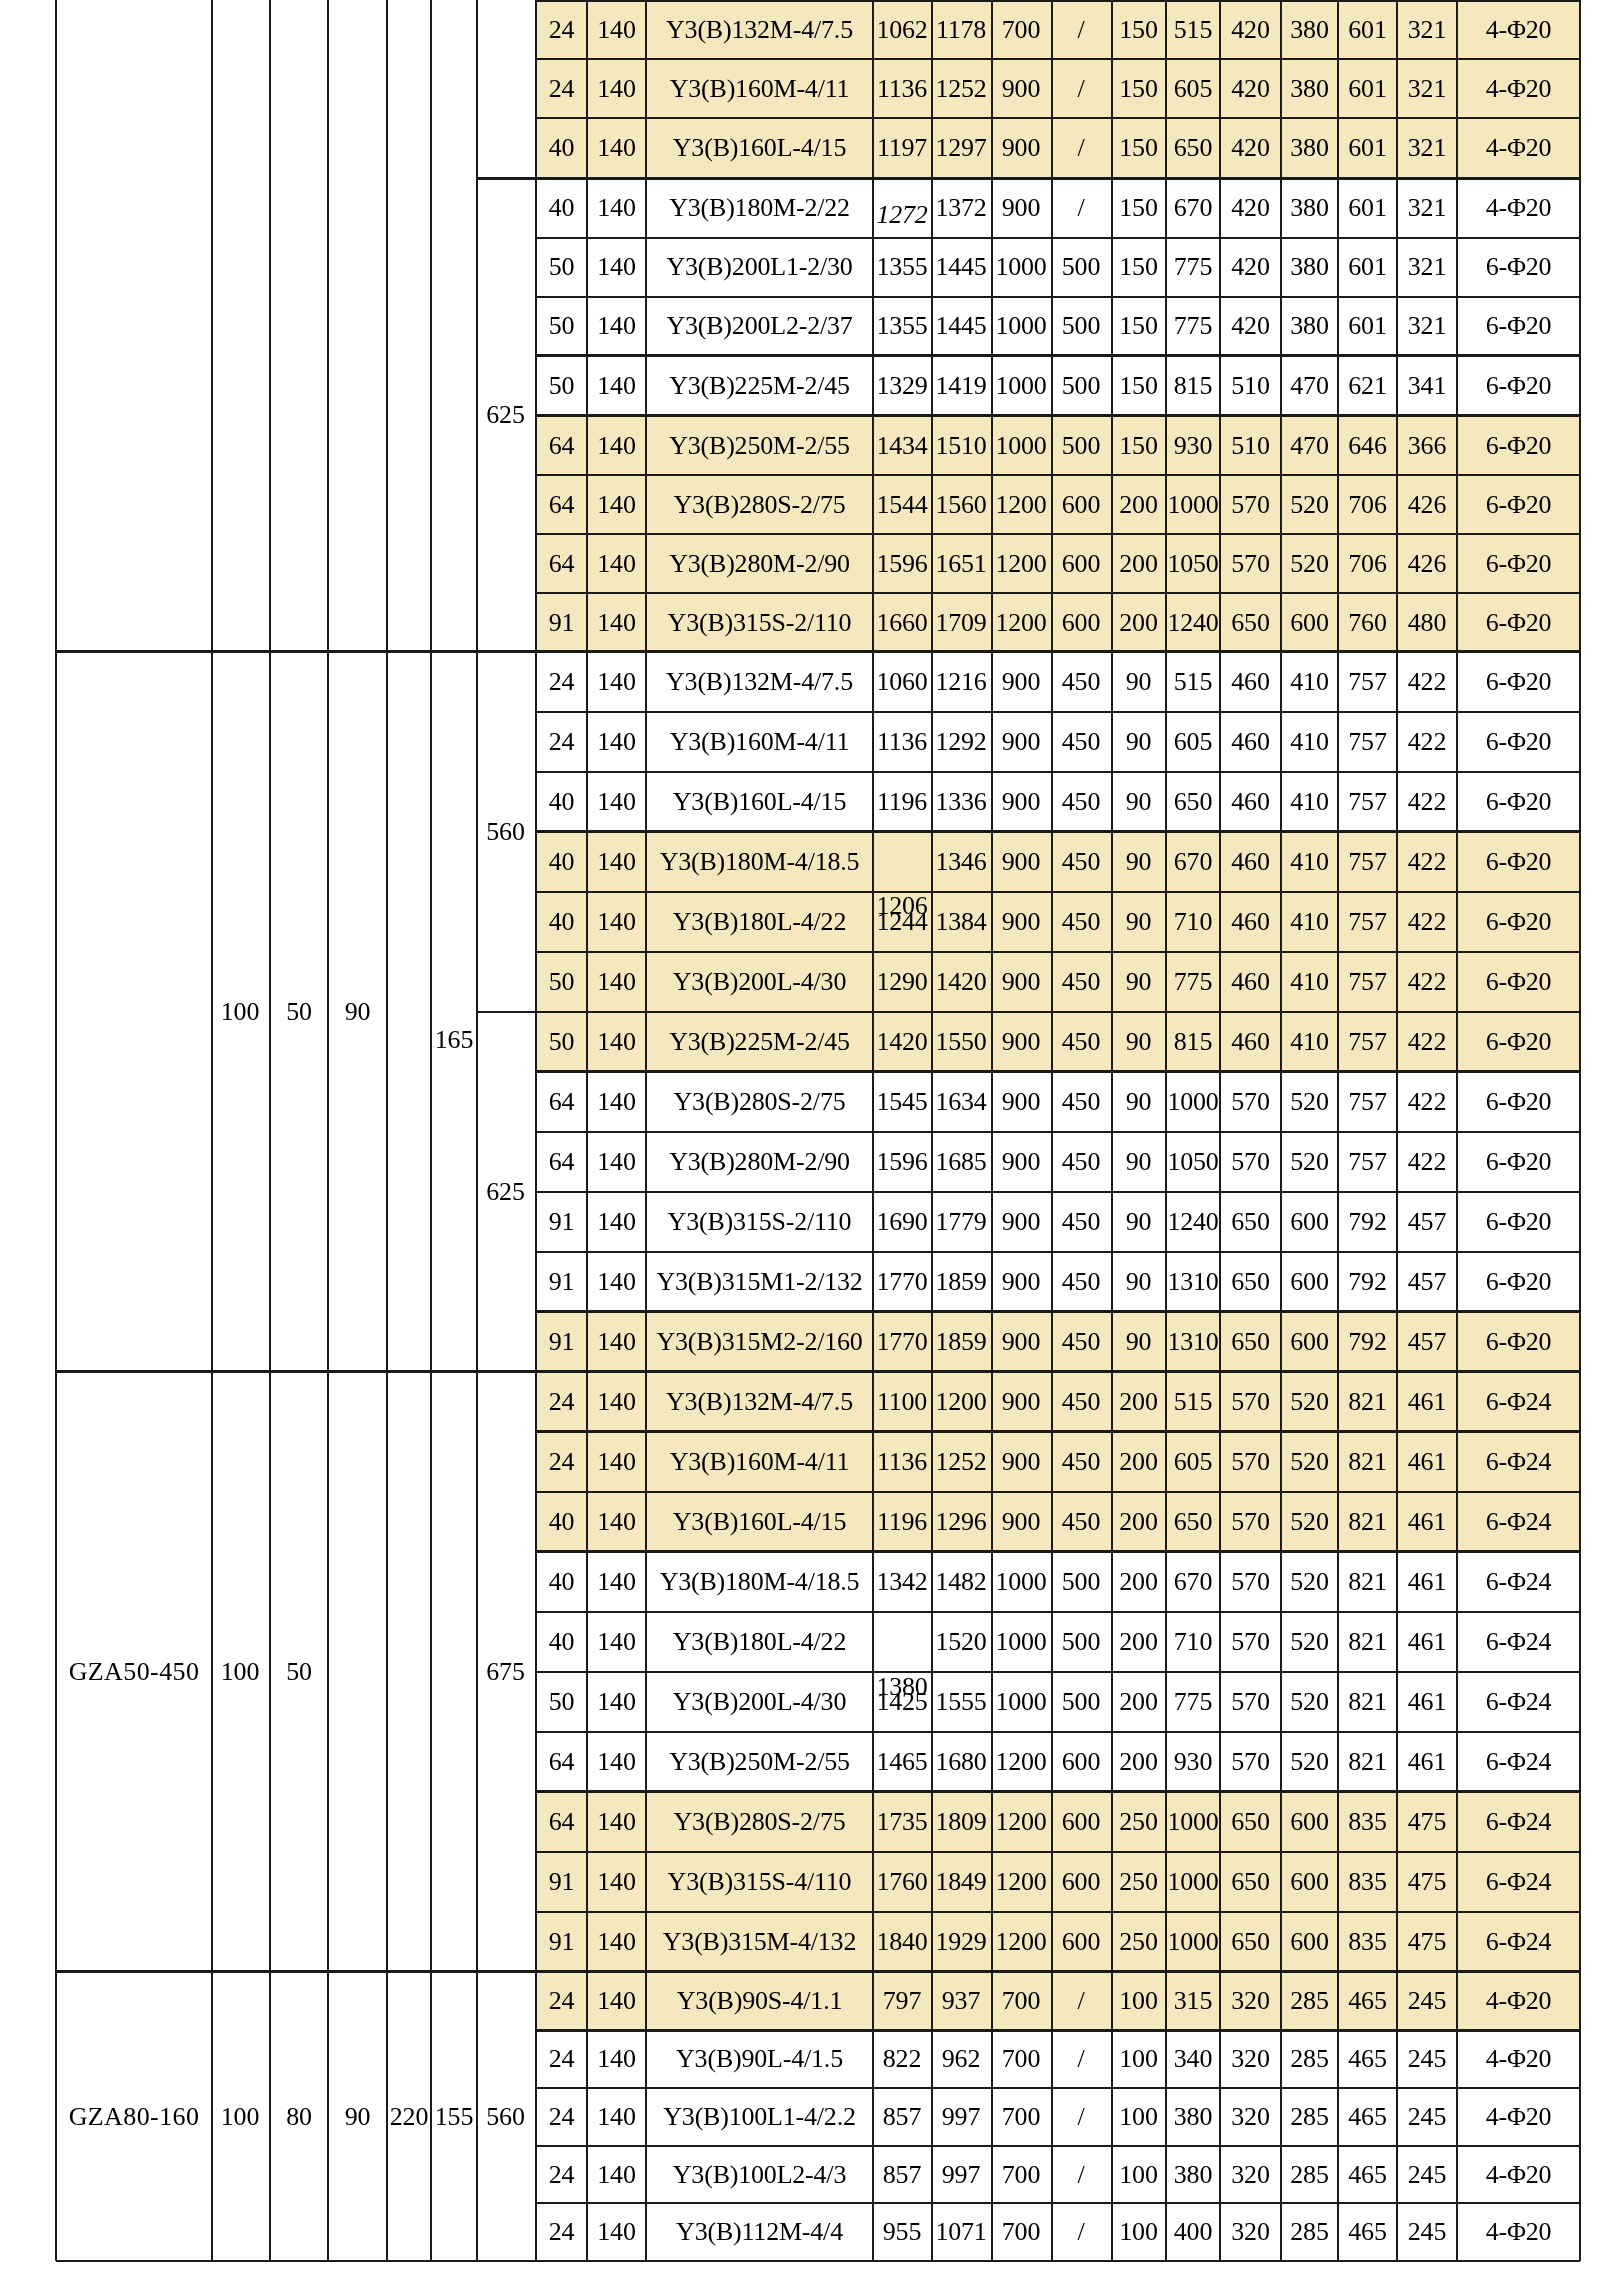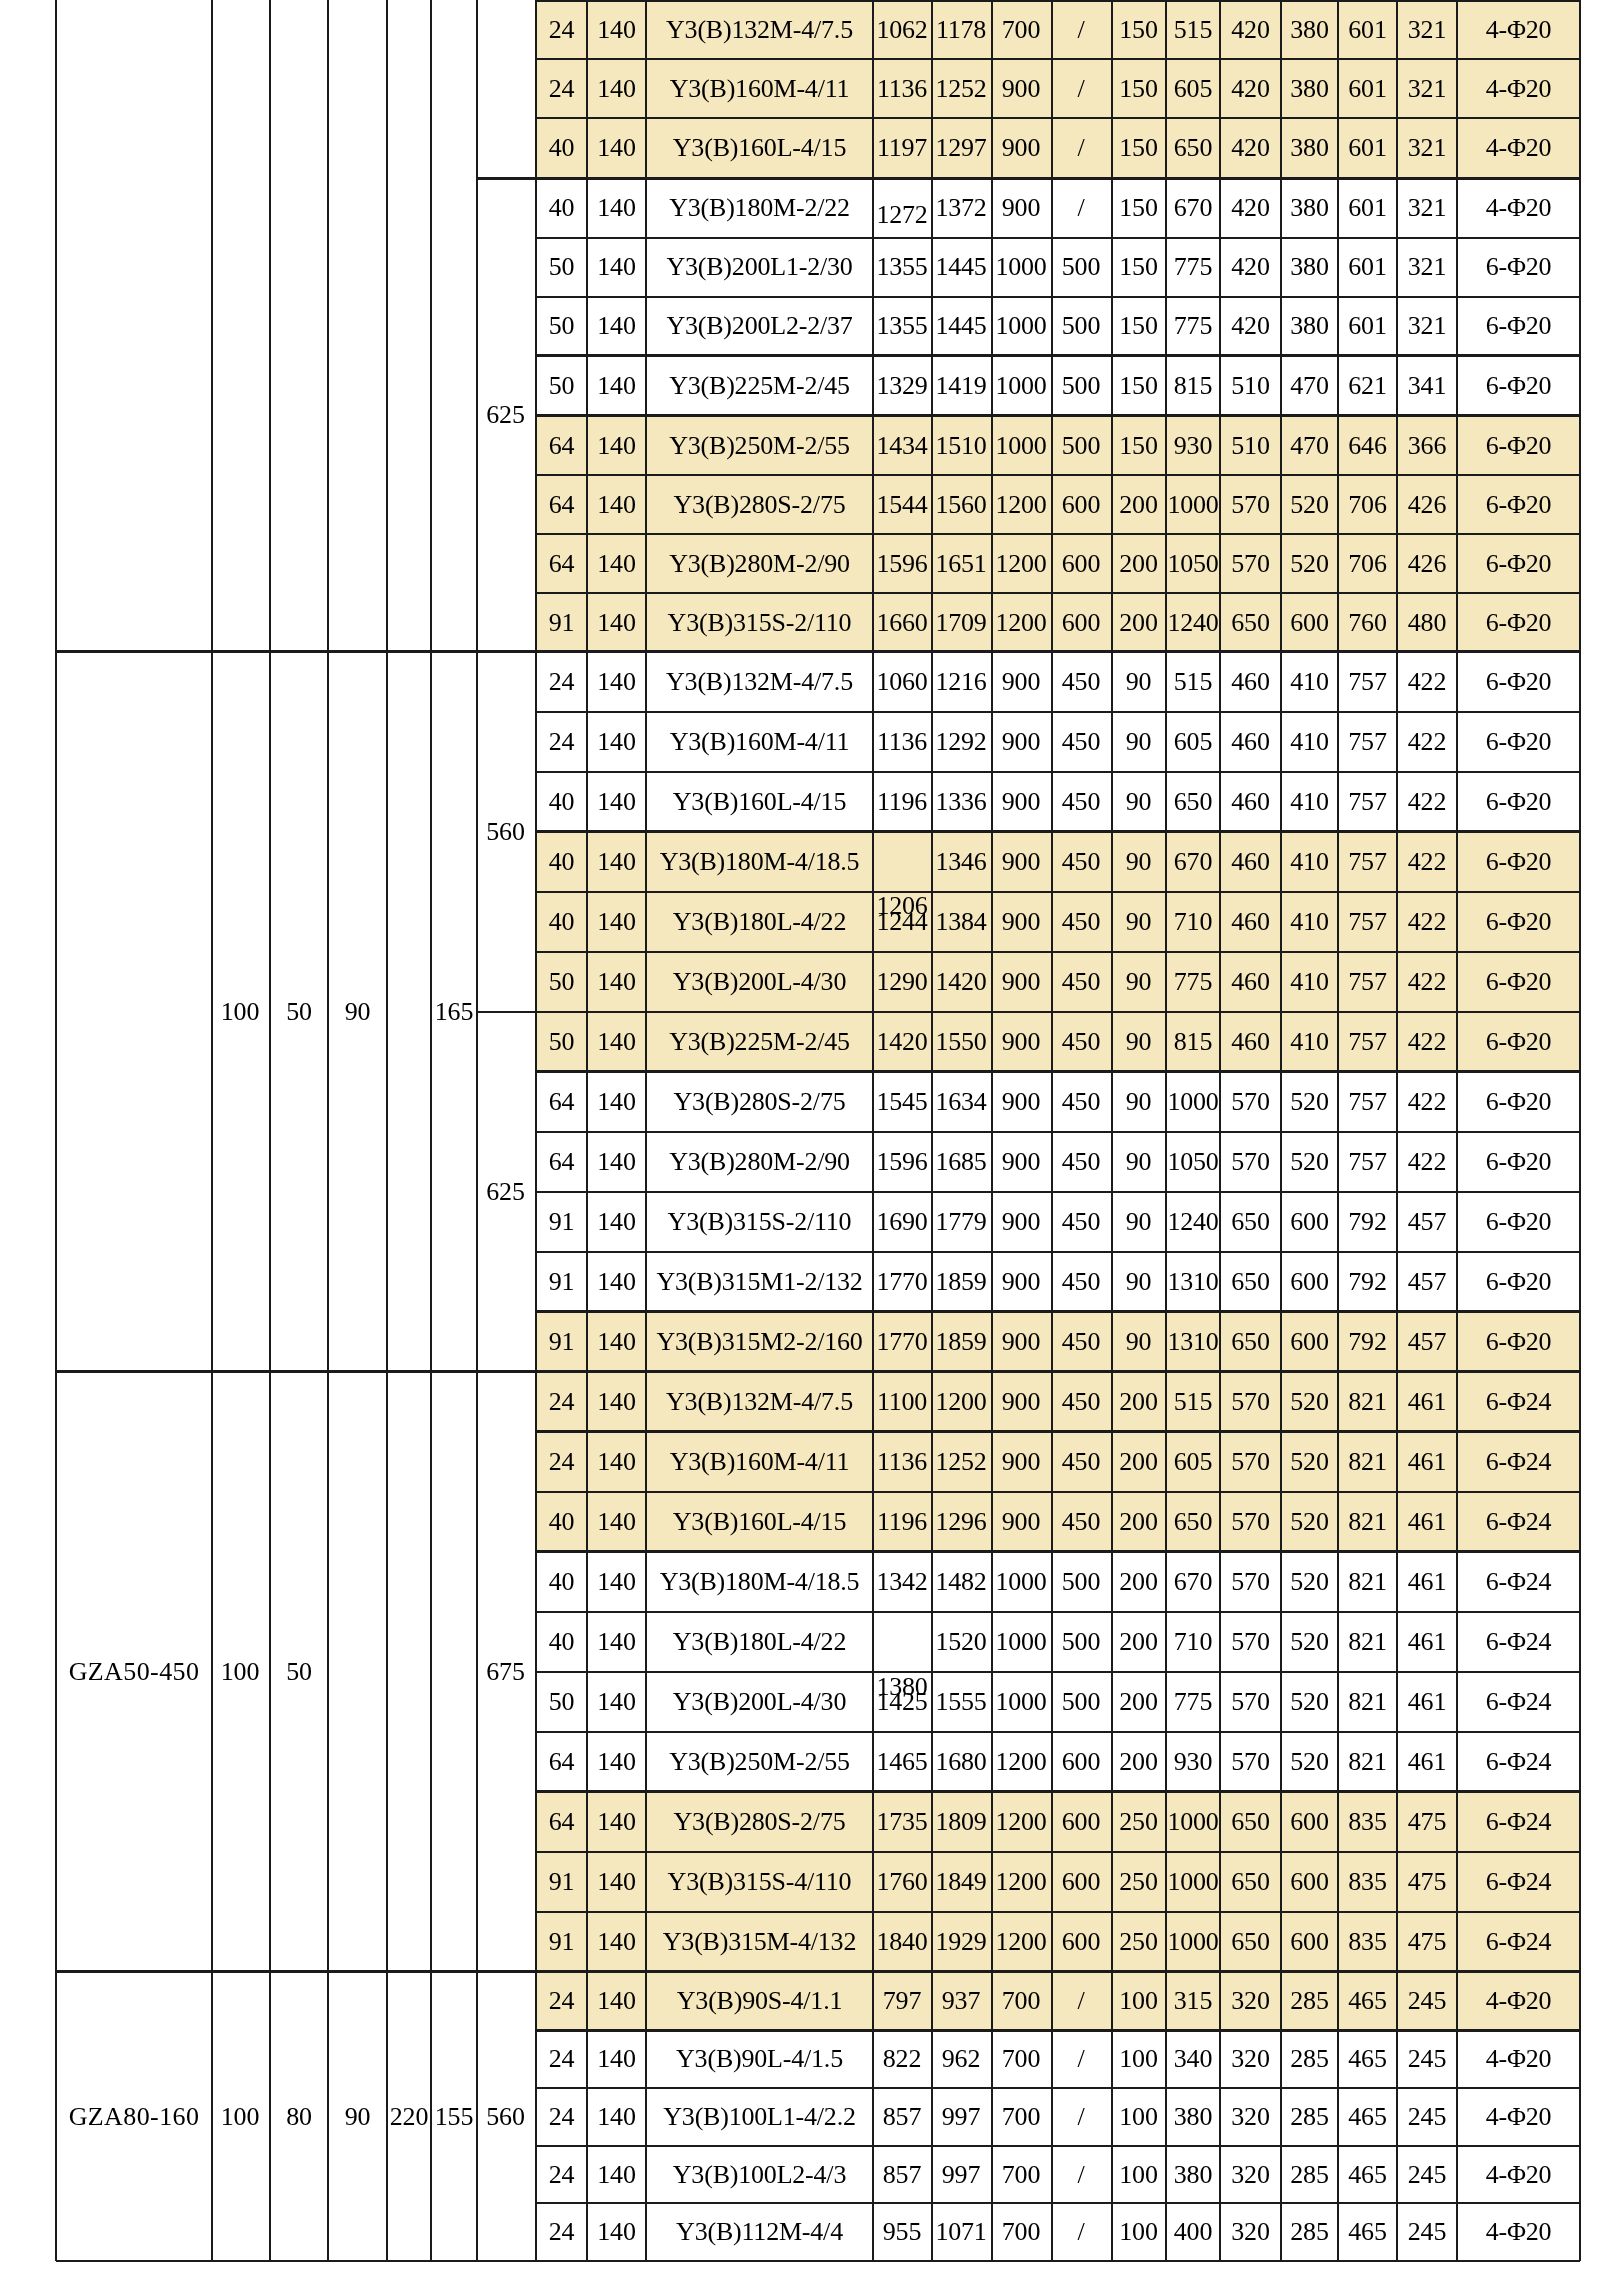--- a/index.html
+++ b/index.html
@@ -91,21 +91,21 @@
     <div class="cell" style="position: absolute; left: 1111px; top: 118px; width: 55px; height: 60px;">150</div>
     <div class="cell" style="position: absolute; left: 1166px; top: 118px; width: 54px; height: 60px;">650</div>
     <div class="cell" style="position: absolute; left: 1220px; top: 118px; width: 61px; height: 60px;">420</div>
     <div class="cell" style="position: absolute; left: 1281px; top: 118px; width: 57px; height: 60px;">380</div>
     <div class="cell" style="position: absolute; left: 1338px; top: 118px; width: 59px; height: 60px;">601</div>
     <div class="cell" style="position: absolute; left: 1397px; top: 118px; width: 60px; height: 60px;">321</div>
     <div class="cell" style="position: absolute; left: 1457px; top: 118px; width: 123px; height: 60px;">4-Φ20</div>
     <div class="cell" style="position: absolute; left: 536px; top: 178px; width: 51px; height: 59px;">40</div>
     <div class="cell" style="position: absolute; left: 587px; top: 178px; width: 59px; height: 59px;">140</div>
     <div class="cell" style="position: absolute; left: 646px; top: 178px; width: 227px; height: 59px;">Y3(B)180M-2/22</div>
-    <div class="cell" style="position: absolute; left: 873px; top: 178px; width: 58px; height: 73px;">1272</div>
+    <div class="cell" style="position: absolute; left: 873px; top: 178px; width: 58px; height: 73px; font-style: italic;">1272</div>
     <div class="cell" style="position: absolute; left: 931px; top: 178px; width: 60px; height: 59px;">1372</div>
     <div class="cell" style="position: absolute; left: 991px; top: 178px; width: 60px; height: 59px;">900</div>
     <div class="cell" style="position: absolute; left: 1051px; top: 178px; width: 60px; height: 59px;">/</div>
     <div class="cell" style="position: absolute; left: 1111px; top: 178px; width: 55px; height: 59px;">150</div>
     <div class="cell" style="position: absolute; left: 1166px; top: 178px; width: 54px; height: 59px;">670</div>
     <div class="cell" style="position: absolute; left: 1220px; top: 178px; width: 61px; height: 59px;">420</div>
     <div class="cell" style="position: absolute; left: 1281px; top: 178px; width: 57px; height: 59px;">380</div>
     <div class="cell" style="position: absolute; left: 1338px; top: 178px; width: 59px; height: 59px;">601</div>
     <div class="cell" style="position: absolute; left: 1397px; top: 178px; width: 60px; height: 59px;">321</div>
     <div class="cell" style="position: absolute; left: 1457px; top: 178px; width: 123px; height: 59px;">4-Φ20</div>
@@ -203,21 +203,21 @@
     <div class="cell" style="position: absolute; left: 1111px; top: 593px; width: 55px; height: 59px;">200</div>
     <div class="cell" style="position: absolute; left: 1166px; top: 593px; width: 54px; height: 59px;">1240</div>
     <div class="cell" style="position: absolute; left: 1220px; top: 593px; width: 61px; height: 59px;">650</div>
     <div class="cell" style="position: absolute; left: 1281px; top: 593px; width: 57px; height: 59px;">600</div>
     <div class="cell" style="position: absolute; left: 1338px; top: 593px; width: 59px; height: 59px;">760</div>
     <div class="cell" style="position: absolute; left: 1397px; top: 593px; width: 60px; height: 59px;">480</div>
     <div class="cell" style="position: absolute; left: 1457px; top: 593px; width: 123px; height: 59px;">6-Φ20</div>
     <div class="cell" style="position: absolute; left: 211px; top: 652px; width: 58px; height: 720px;">100</div>
     <div class="cell" style="position: absolute; left: 270px; top: 652px; width: 58px; height: 720px;">50</div>
     <div class="cell" style="position: absolute; left: 328px; top: 652px; width: 59px; height: 720px;">90</div>
-    <div class="cell" style="position: absolute; left: 431px; top: 652px; width: 46px; height: 720px;">165</div>
+    <div class="cell" style="position: absolute; left: 431px; top: 680px; width: 46px; height: 720px;">165</div>
     <div class="cell" style="position: absolute; left: 476px; top: 652px; width: 59px; height: 360px;">560</div>
     <div class="cell" style="position: absolute; left: 476px; top: 1012px; width: 59px; height: 360px;">625</div>
     <div class="cell" style="position: absolute; left: 536px; top: 652px; width: 51px; height: 60px;">24</div>
     <div class="cell" style="position: absolute; left: 587px; top: 652px; width: 59px; height: 60px;">140</div>
     <div class="cell" style="position: absolute; left: 646px; top: 652px; width: 227px; height: 60px;">Y3(B)132M-4/7.5</div>
     <div class="cell" style="position: absolute; left: 873px; top: 652px; width: 58px; height: 60px;">1060</div>
     <div class="cell" style="position: absolute; left: 931px; top: 652px; width: 60px; height: 60px;">1216</div>
     <div class="cell" style="position: absolute; left: 991px; top: 652px; width: 60px; height: 60px;">900</div>
     <div class="cell" style="position: absolute; left: 1051px; top: 652px; width: 60px; height: 60px;">450</div>
     <div class="cell" style="position: absolute; left: 1111px; top: 652px; width: 55px; height: 60px;">90</div>

